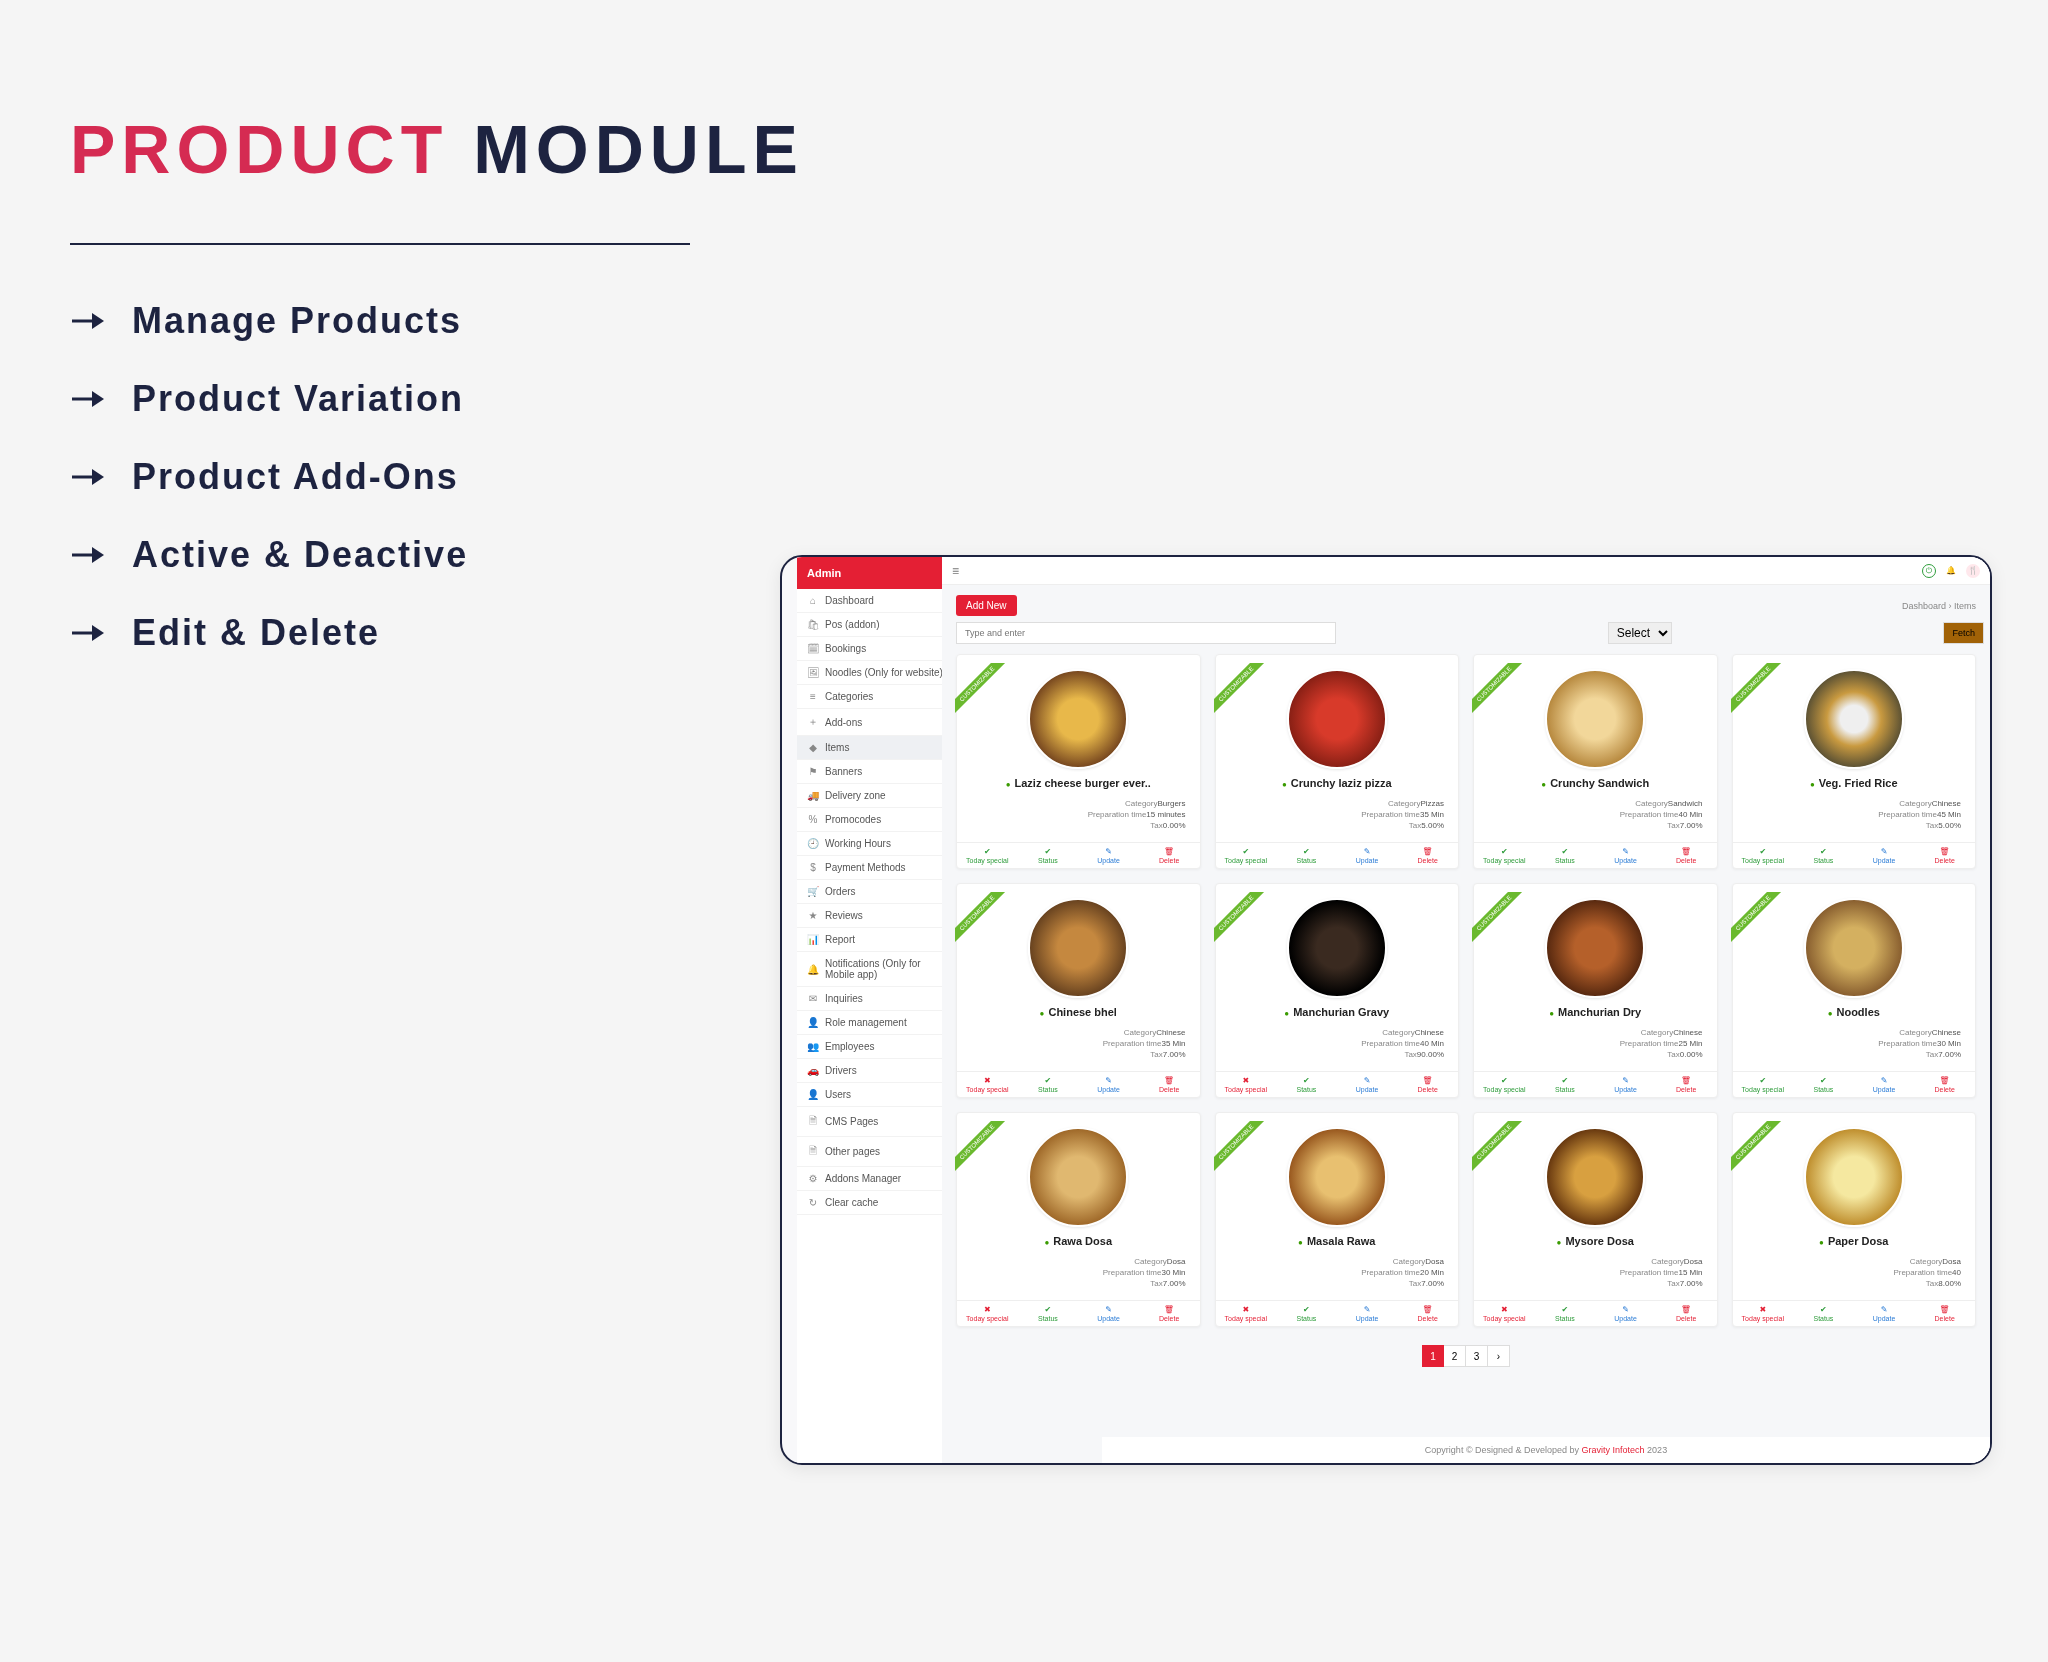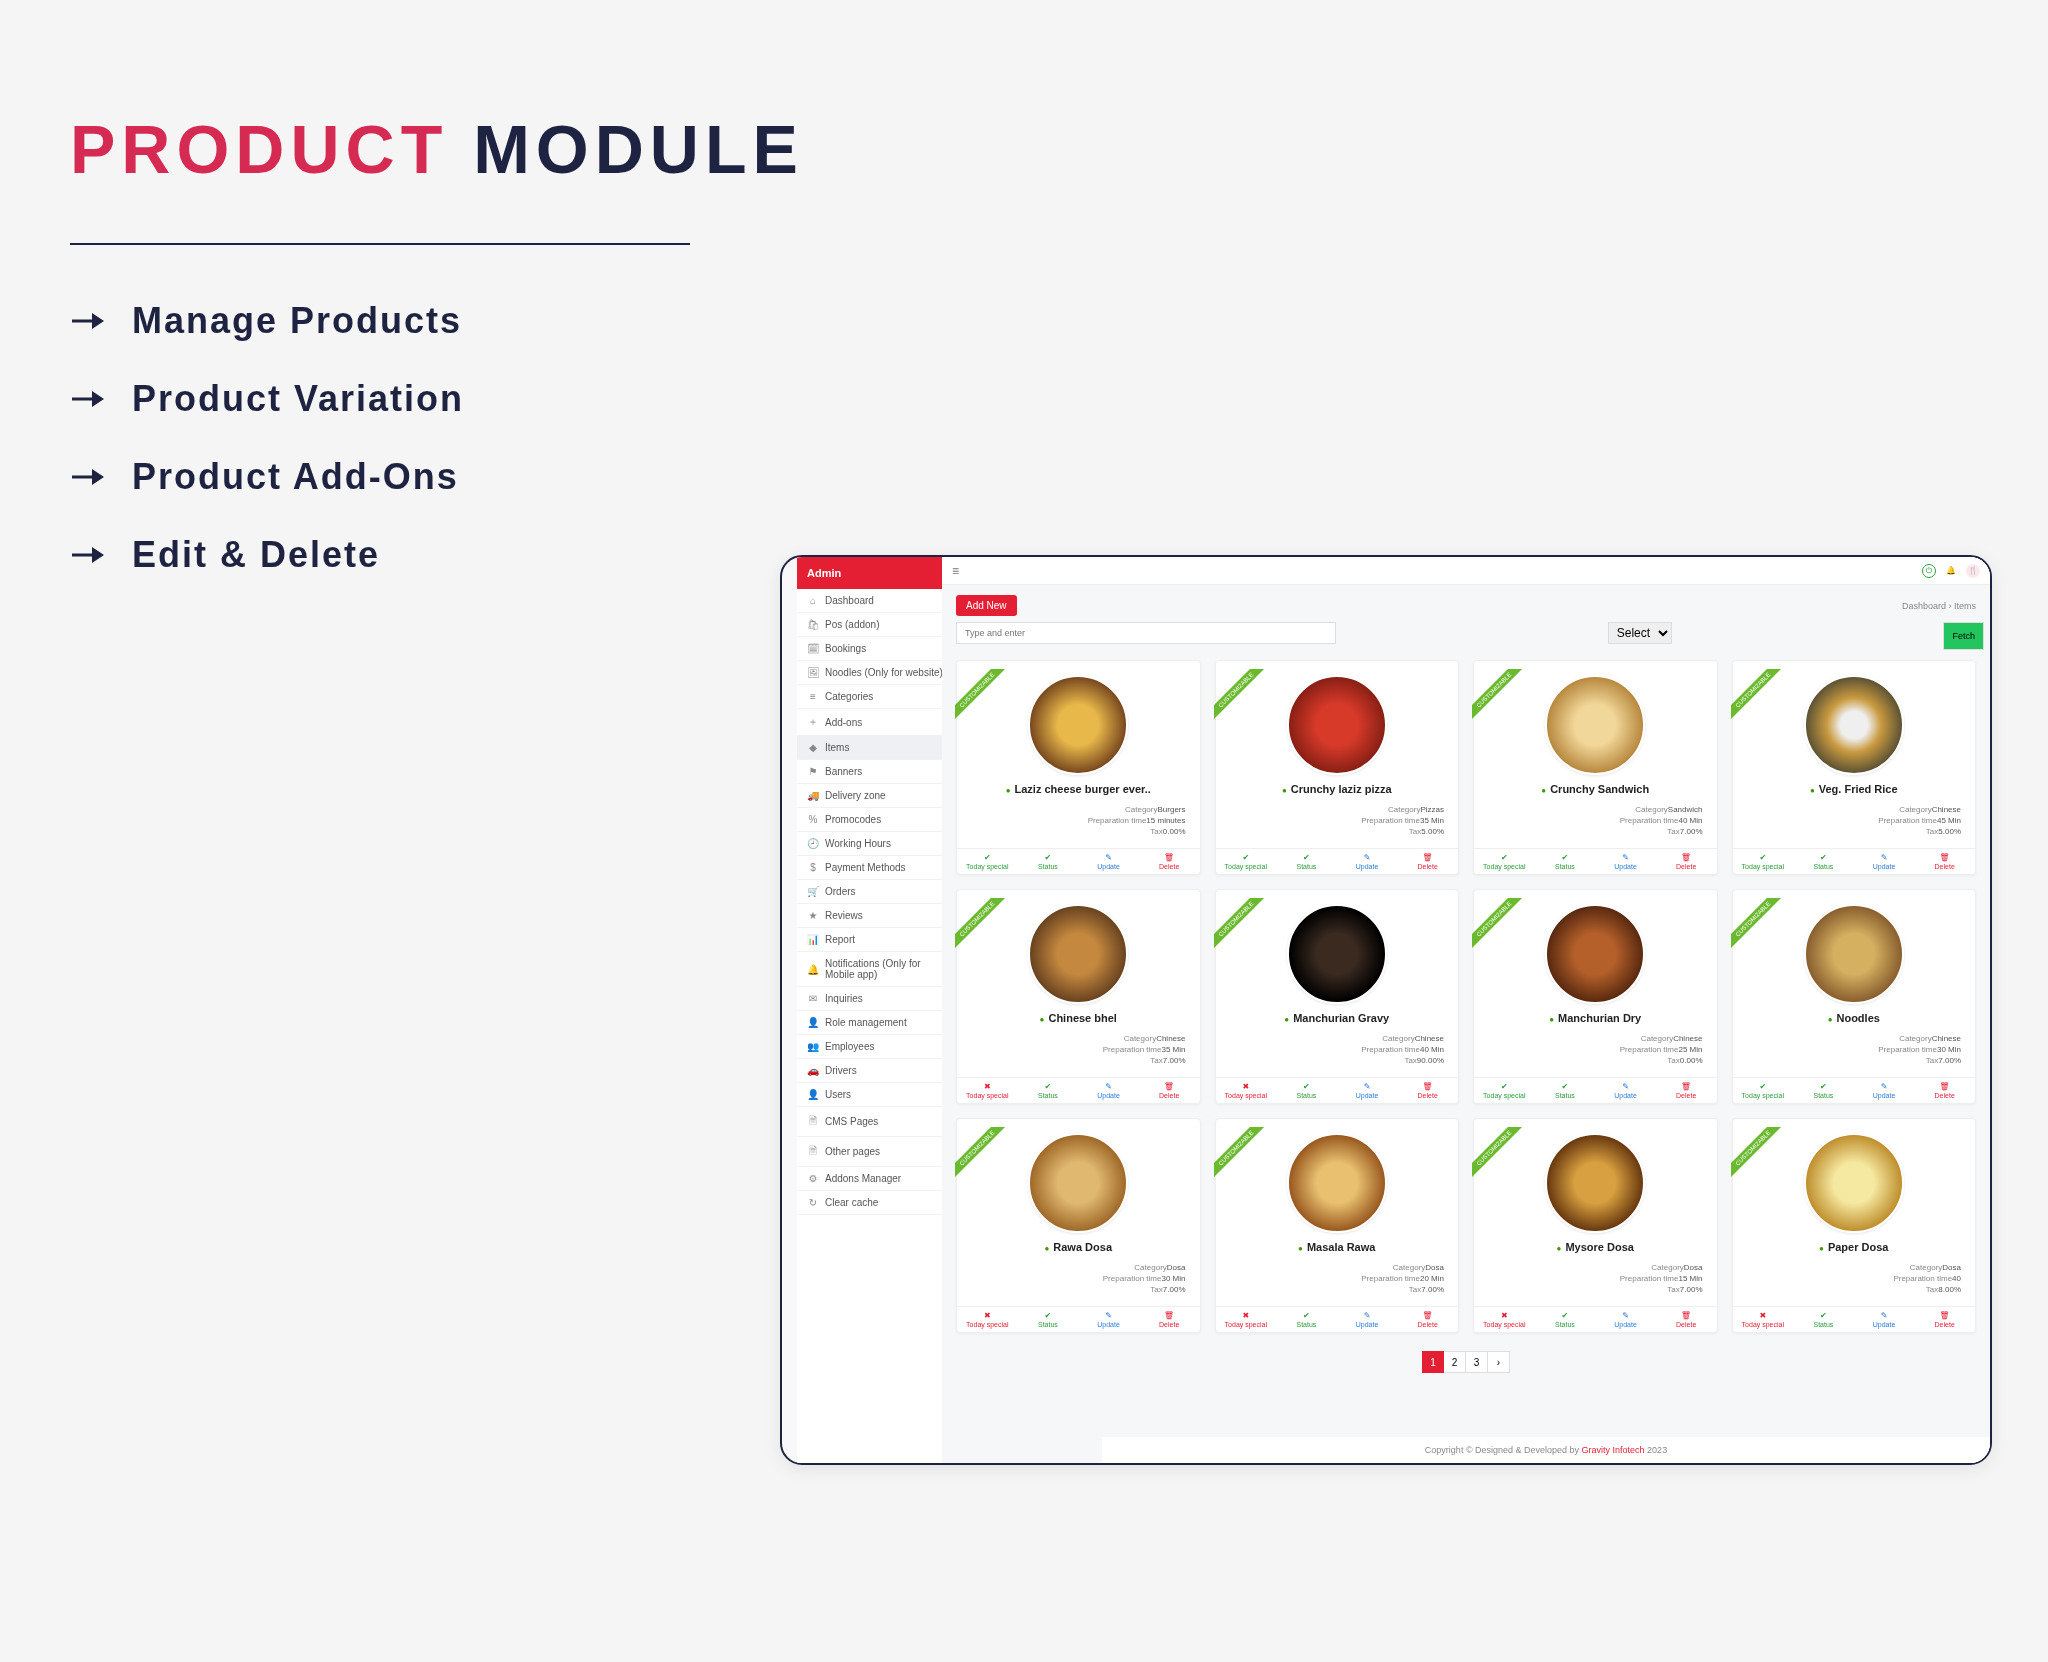--- a/index.html
+++ b/index.html
@@ -32,21 +32,21 @@
 .top-r { display:flex; gap:8px; align-items:center; }
 .circ { width:14px; height:14px; border-radius:50%; display:flex; align-items:center; justify-content:center; font-size:8px; }
 
 .row2 { display:flex; justify-content:space-between; align-items:center; padding:10px 14px 6px 14px; }
 .addnew { background:#e41f34; color:#fff; border:none; padding:5px 10px; font-size:10px; border-radius:3px; cursor:pointer; }
 .crumb { font-size:9px; color:#888; }
 .crumb a { color:#888; text-decoration:none; }
 .row3 { display:flex; justify-content:space-between; gap:14px; padding:0 6px 10px 14px; }
 .srch { width:380px; height:22px; border:1px solid #ddd; font-size:9px; padding:0 8px; }
 .sel { height:22px; border:1px solid #ddd; font-size:12px; padding:0 4px; }
-.fetch { height:28px; border:1px solid #ddd; background:#22c55e; font-size:9px; padding:0 8px; cursor:pointer; }
+.fetch { height:22px; border:1px solid #ddd; background:#a16207; font-size:9px; padding:0 8px; cursor:pointer; }
 
 .grid { display:grid; grid-template-columns:repeat(4,1fr); gap:14px; padding:0 14px; }
 .card { background:#fff; border-radius:4px; position:relative; border:1px solid #eee; box-shadow:0 1px 3px rgba(0,0,0,0.05); }
 .ribbon { position:absolute; left:-2px; top:8px; width:60px; height:60px; overflow:hidden; z-index:2; }
 .ribbon span { position:absolute; display:block; width:84px; padding:2px 0; background:#6ab92e; color:#fff; font-size:6px; text-align:center; transform:rotate(-45deg); left:-20px; top:16px; }
 .imgc { width:100px; height:100px; border-radius:50%; margin:14px auto 8px auto; background:#ddd center/cover no-repeat; border:2px solid #fff; box-shadow:0 1px 3px rgba(0,0,0,0.1); display:flex; align-items:center; justify-content:center; font-size:40px; }
 .pname { text-align:center; font-size:11px; font-weight:700; color:#222; padding:0 8px 6px; }
 .pname::before { content:'●'; color:#3a9b00; font-size:8px; margin-right:4px; }
 .meta { padding:4px 14px; font-size:8px; color:#888; }
 .mrow { display:flex; justify-content:flex-end; margin-bottom:2px; }
@@ -118,20 +118,29 @@
         </span>
         <span class="feat-text">Product Add-Ons</span>
       </div>
       <div class="feat-row">
         <span class="arrow">
           <svg width="34" height="20" viewBox="0 0 34 20">
             <line x1="2" y1="10" x2="24" y2="10" stroke="#1d2340" stroke-width="3"></line>
             <polygon points="22,2 34,10 22,18" fill="#1d2340"></polygon>
           </svg>
         </span>
+        <span class="feat-text">Active &amp; Deactive</span>
+      </div>
+      <div class="feat-row">
+        <span class="arrow">
+          <svg width="34" height="20" viewBox="0 0 34 20">
+            <line x1="2" y1="10" x2="24" y2="10" stroke="#1d2340" stroke-width="3"></line>
+            <polygon points="22,2 34,10 22,18" fill="#1d2340"></polygon>
+          </svg>
+        </span>
         <span class="feat-text">Edit &amp; Delete</span>
       </div>
     </div>
 
   <div class="panel-wrap">
 
     <aside class="sidebar">
       <div class="sidebar-head">Admin</div>
       <div id="sideitems">
           <div class="side-item">

